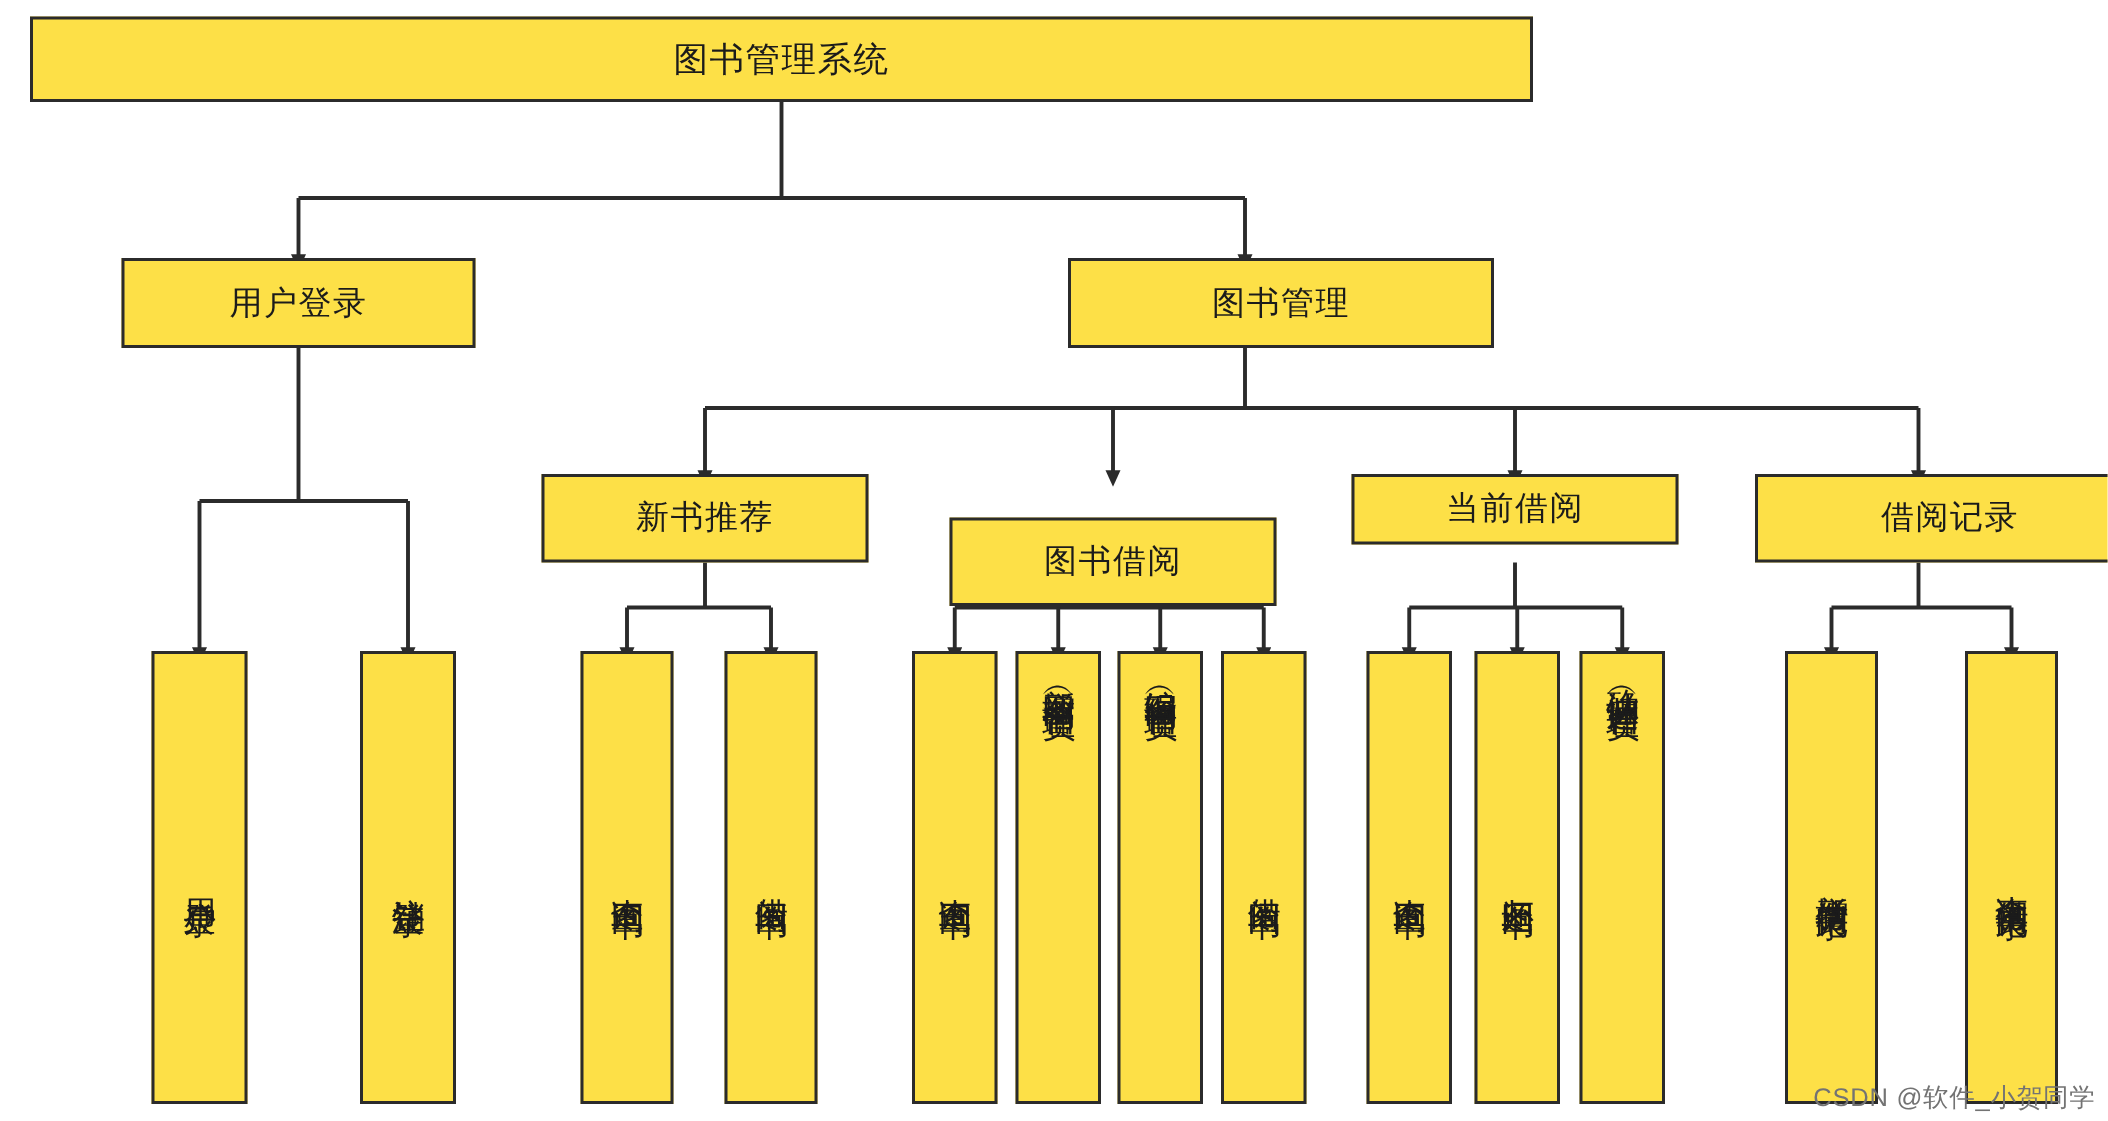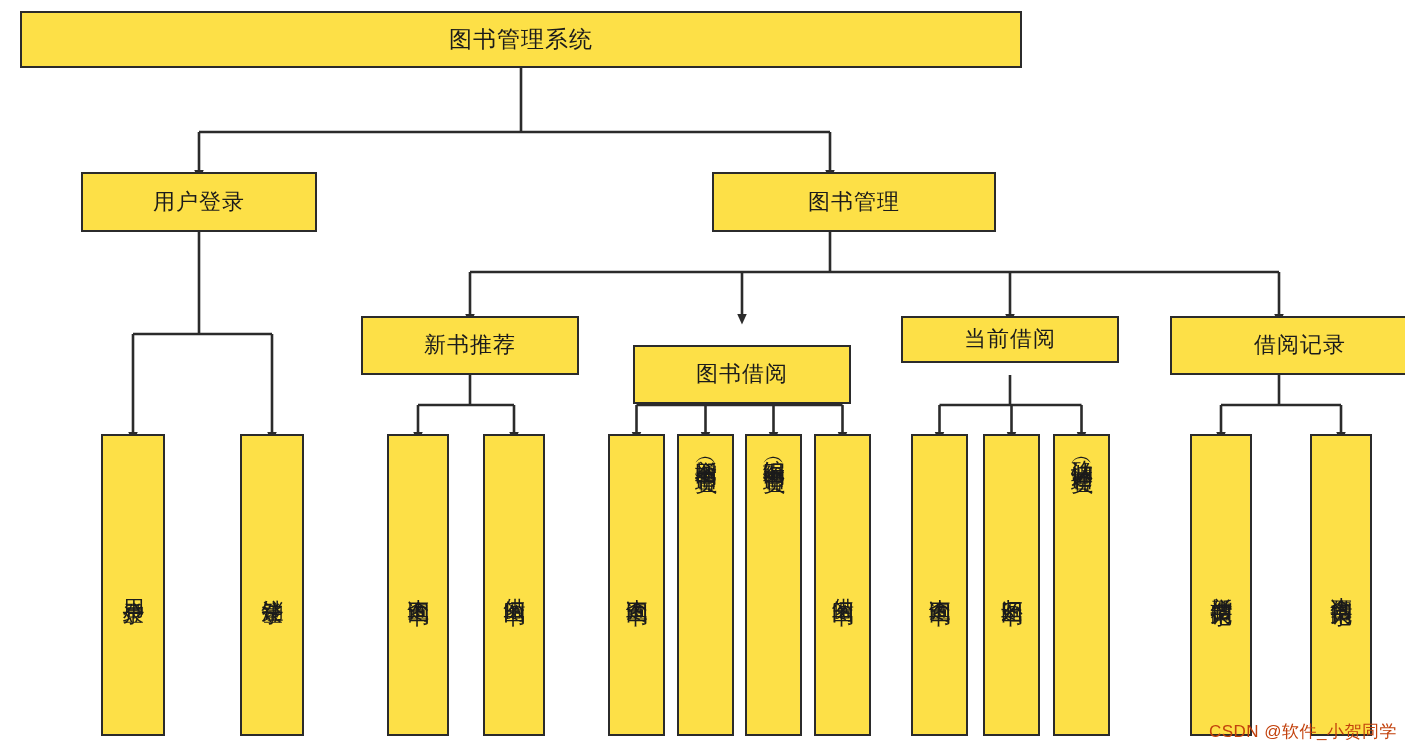--- a/index.html
+++ b/index.html
@@ -55,21 +55,21 @@
   #connectors{
     position:absolute;left:0;top:0;width:1405px;height:747px;
     pointer-events:none;
   }
 
   #watermark{
     position:absolute;
     right:8px;
     bottom:4px;
     font-size:17px;
-    color:#c2410c;
+    color:#737373;
     letter-spacing:0.5px;
     white-space:nowrap;
     user-select:none;
     margin-top:47px;
   }
 </style>
 </head>
 <body>
 
 <div id="diagram-root">

